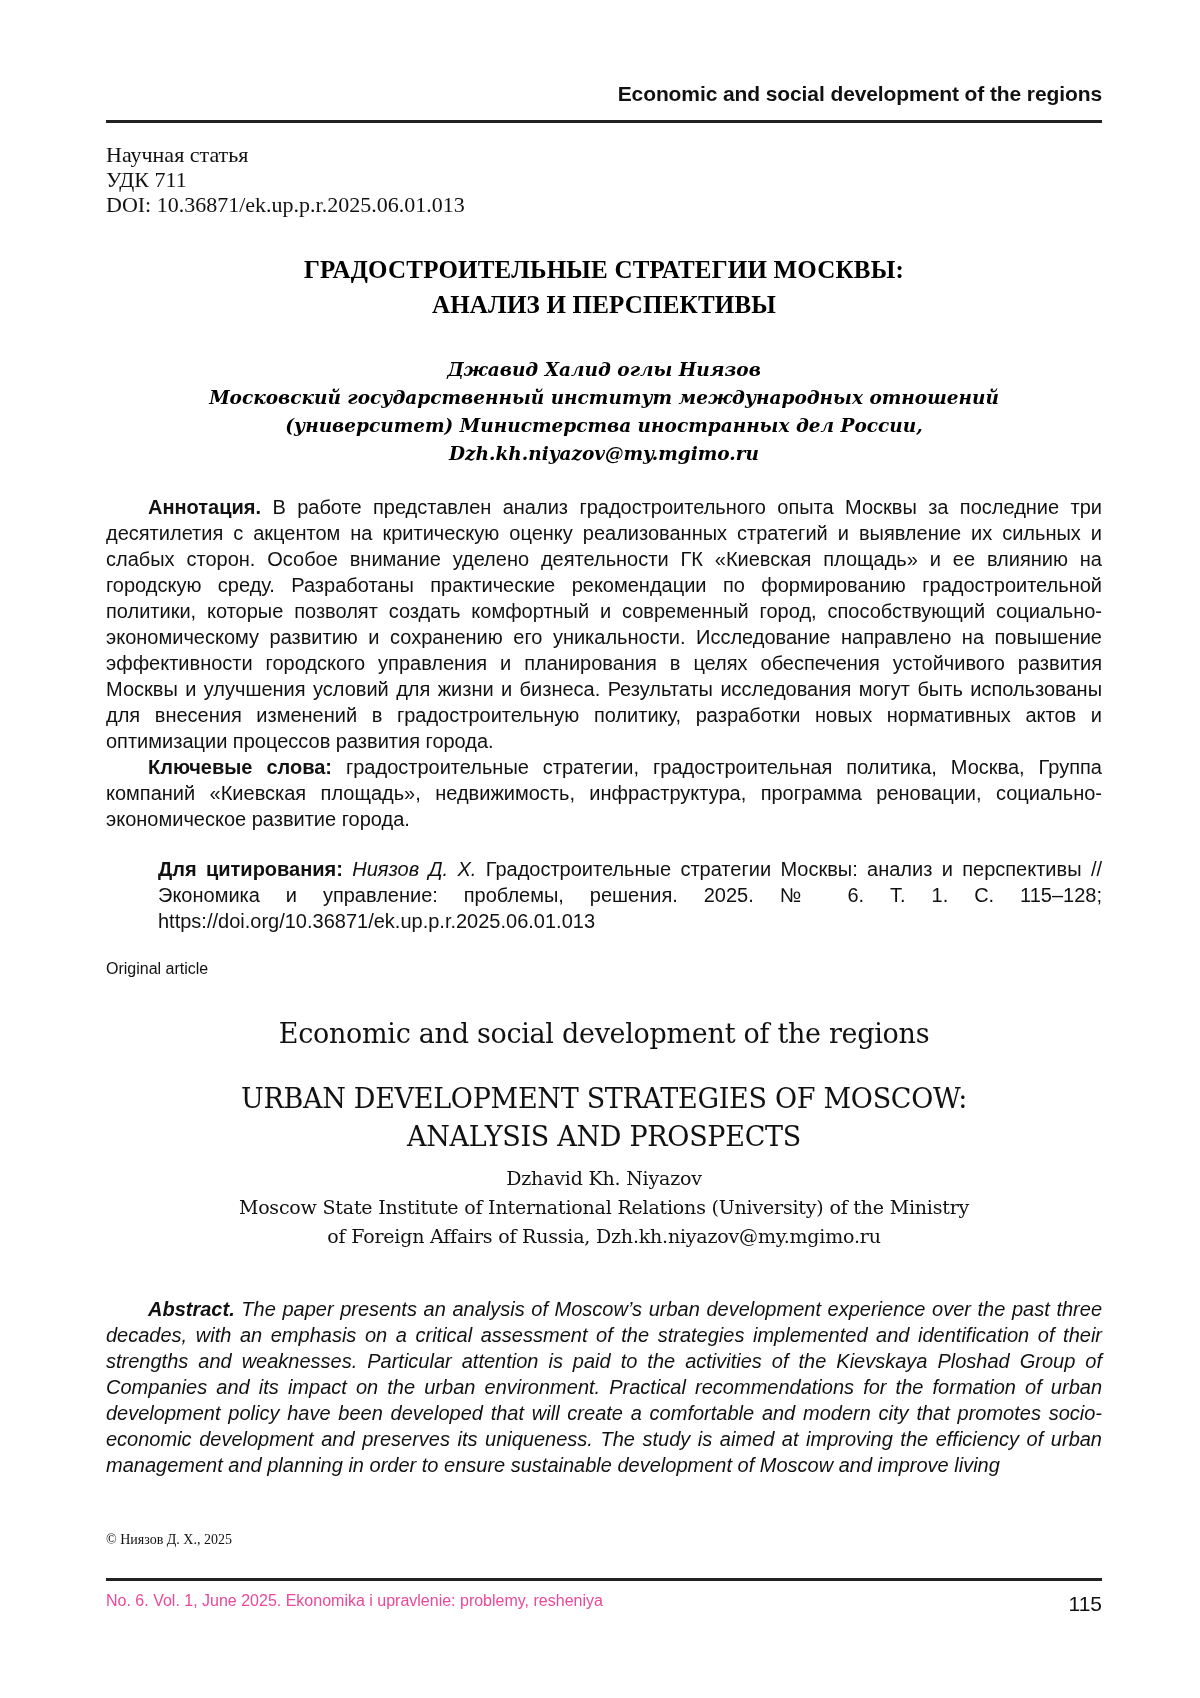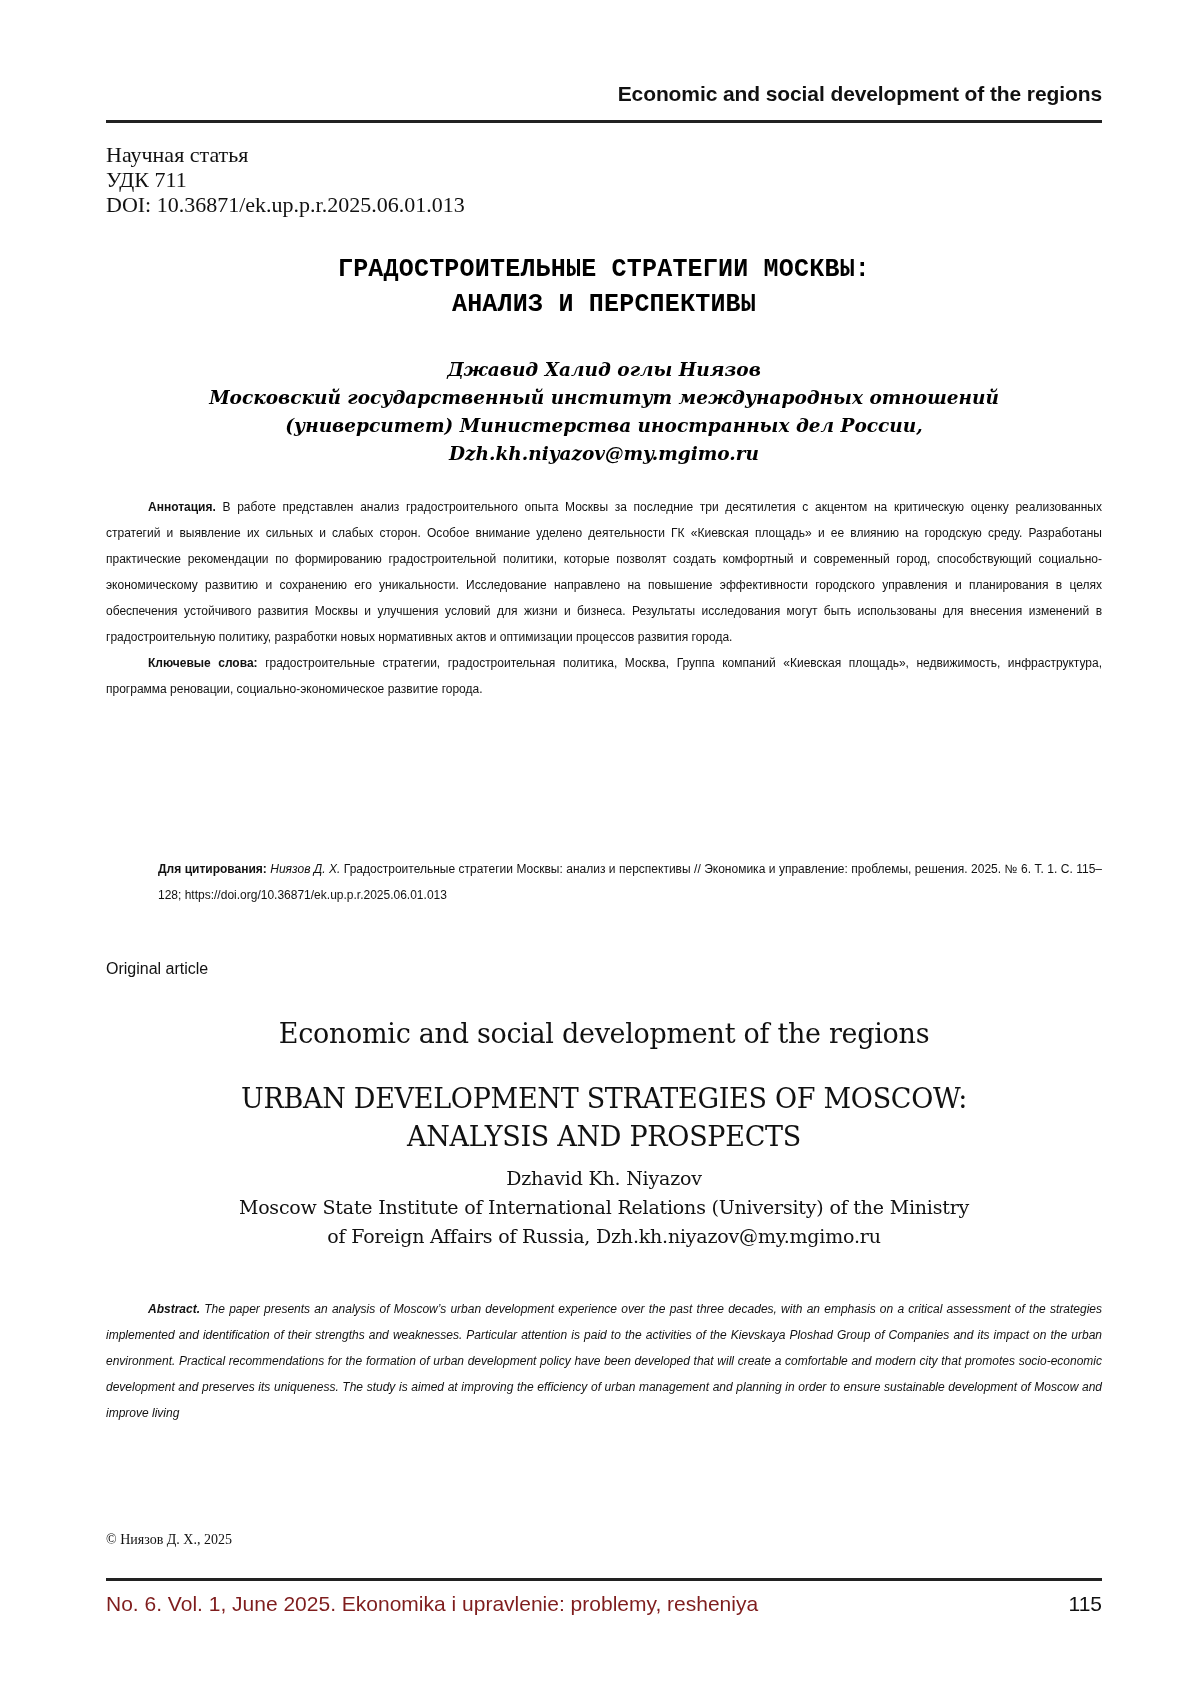--- a/index.html
+++ b/index.html
@@ -10,47 +10,47 @@
       position: absolute; left: 106px; width: 996px; top: 82px;
       text-align: right; font-family: "Liberation Sans", sans-serif;
       font-weight: bold; font-size: 21px; color: #111; letter-spacing: -0.1px;
     }
     .rule-top { position: absolute; left: 106px; width: 996px; top: 120px; height: 3px; background: #222; }
 
     .meta { position: absolute; left: 106px; top: 142px; font-family: "Liberation Serif", serif; font-size: 22px; line-height: 25px; color: #111; }
 
     .ru-title {
       position: absolute; left: 106px; width: 996px; top: 252px; text-align: center;
-      font-family: Liberation Mono, monospace; font-weight: bold; font-size: 25px; line-height: 35px;
+      font-family: Liberation Serif, serif; font-weight: bold; font-size: 25px; line-height: 35px;
       letter-spacing: 0.2px; color: #000;
     }
     .ru-author {
       position: absolute; left: 106px; width: 996px; top: 356px; text-align: center;
       font-family: "DejaVu Serif", serif; font-weight: bold; font-style: italic;
       font-size: 18.5px; line-height: 28px; color: #000;
     }
 
-    .body-block { position: absolute; left: 106px; width: 996px; font-family: "Liberation Sans", sans-serif; font-size: 12px; line-height: 26px; text-align: justify; color: #111; }
+    .body-block { position: absolute; left: 106px; width: 996px; font-family: "Liberation Sans", sans-serif; font-size: 20px; line-height: 26px; text-align: justify; color: #111; }
     .body-block p { margin: 0; text-indent: 42px; }
     .lbl { font-weight: bold; }
 
     .annot { top: 494px; }
     .cite { top: 856px; padding-left: 42px; width: 954px; }
     .cite p { text-indent: 0; margin-left: 10px; }
 
     .orig { position: absolute; left: 106px; top: 960px; font-family: Liberation Sans, sans-serif; font-size: 16px; color: #111; }
     .en-section { position: absolute; left: 106px; width: 996px; top: 1018px; text-align: center; font-family: "DejaVu Serif", serif; font-size: 27px; color: #111; letter-spacing: -0.3px; }
     .en-title { position: absolute; left: 106px; width: 996px; top: 1080px; text-align: center; font-family: "DejaVu Serif", serif; font-size: 27px; line-height: 38px; color: #111; letter-spacing: -0.3px; }
     .en-author { position: absolute; left: 106px; width: 996px; top: 1164px; text-align: center; font-family: "DejaVu Serif", serif; font-size: 19px; line-height: 29px; color: #111; letter-spacing: -0.2px; }
 
     .en-abstract { top: 1296px; font-style: italic; }
 
     .copyright { position: absolute; left: 106px; top: 1532px; font-family: "Liberation Serif", serif; font-size: 14px; color: #111; }
     .rule-bottom { position: absolute; left: 106px; width: 996px; top: 1578px; height: 3px; background: #222; }
-    .footer-left { position: absolute; left: 106px; top: 1592px; font-family: "Liberation Sans", sans-serif; font-size: 21px; color: #7f1d1d; }
+    .footer-left { position: absolute; left: 106px; top: 1592px; font-family: "Liberation Sans", sans-serif; font-size: 16px; color: #ec4899; }
     .footer-right { position: absolute; right: 98px; top: 1592px; font-family: "Liberation Sans", sans-serif; font-size: 21px; color: #111; }
   </style>
 </head>
 <body>
 
 <div class="page">
 
   <div class="running-head">Economic and social development of the regions</div>
   <div class="rule-top"></div>
 

